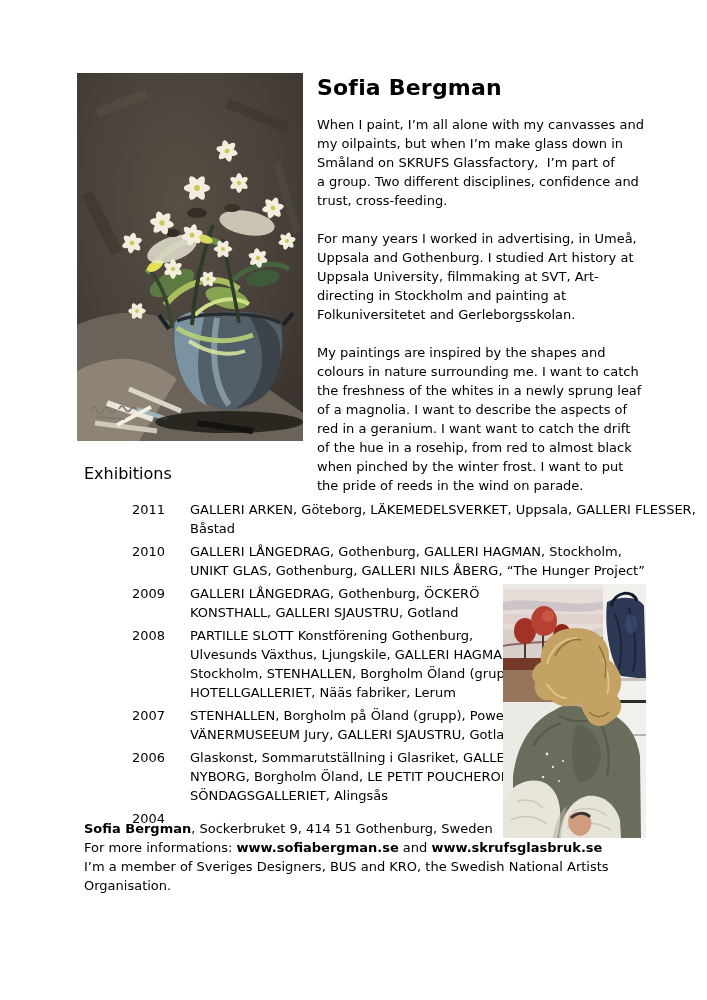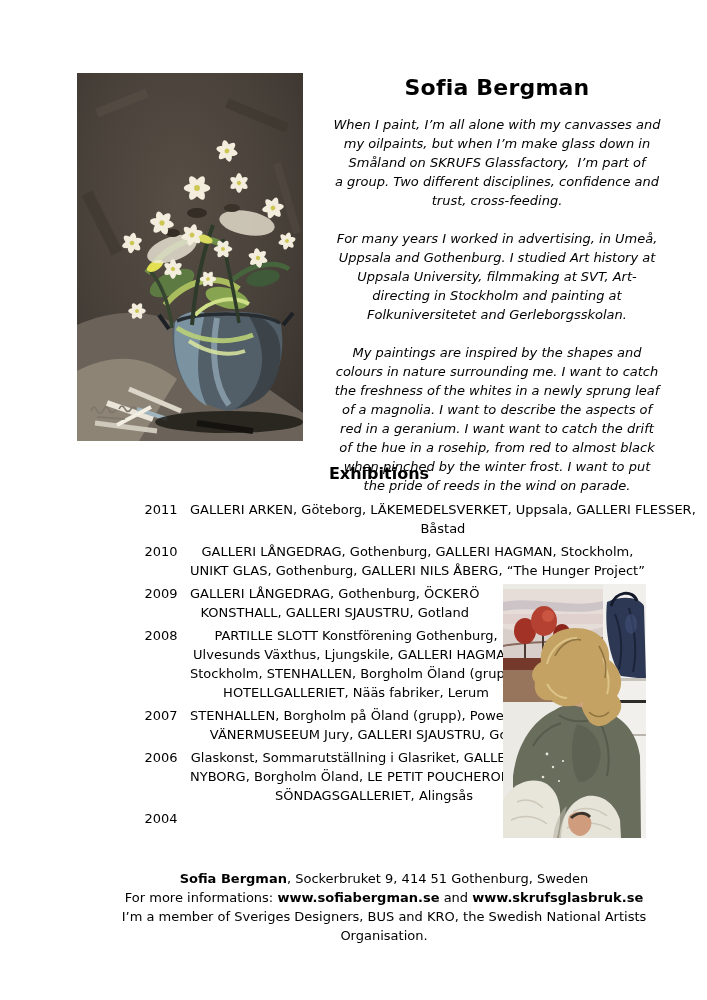--- a/index.html
+++ b/index.html
@@ -1,33 +1,33 @@
 <!DOCTYPE html>
 <html><head>
 <meta charset="utf-8">
 <style>
   html,body{margin:0;padding:0;background:#ffffff;}
   body{font-family:"DejaVu Sans","Liberation Sans",sans-serif;color:#000;}
-  .page{position:relative;width:707px;height:1000px;background:#fff;overflow:hidden;text-align:center;}
+  .page{position:relative;width:707px;height:1000px;background:#fff;overflow:hidden;}
 
   .painting{position:absolute;left:77px;top:73px;width:226px;height:368px;}
   .photo{position:absolute;left:503px;top:584px;width:143px;height:254px;}
   .painting svg,.photo svg{display:block;width:100%;height:100%;}
 
   .bio{position:absolute;left:317px;top:75px;width:360px;}
   .bio h1{font-size:22px;font-weight:bold;margin:0 0 15px;letter-spacing:.2px;}
-  .bio p{font-size:13px;line-height:19px;margin:0 0 19px;white-space:pre;font-style:italic;}
+  .bio p{font-size:13px;line-height:19px;margin:0 0 19px;white-space:pre;}
 
   .exhibitions{position:absolute;left:84px;top:464px;width:590px;}
-  .exhibitions h2{font-size:16px;font-weight:bold;margin:0 0 17px;}
+  .exhibitions h2{font-size:16px;font-weight:normal;margin:0 0 17px;}
   .exh-row{display:flex;margin-bottom:4px;font-size:13px;line-height:19px;margin-left:48px;}
   .exh-year{width:58px;flex:none;}
   .exh-text{white-space:pre;}
 
-  .footer{position:absolute;left:84px;top:869px;width:600px;font-size:13px;line-height:19px;}
+  .footer{position:absolute;left:84px;top:819px;width:600px;font-size:13px;line-height:19px;}
   .footer p{margin:0;white-space:pre;}
   .footer .b{font-weight:bold;}
 </style>
 </head>
 <body>
 
 <div class="page">
 
   <div class="painting">
     <svg viewBox="0 0 226 368" aria-hidden="true">

